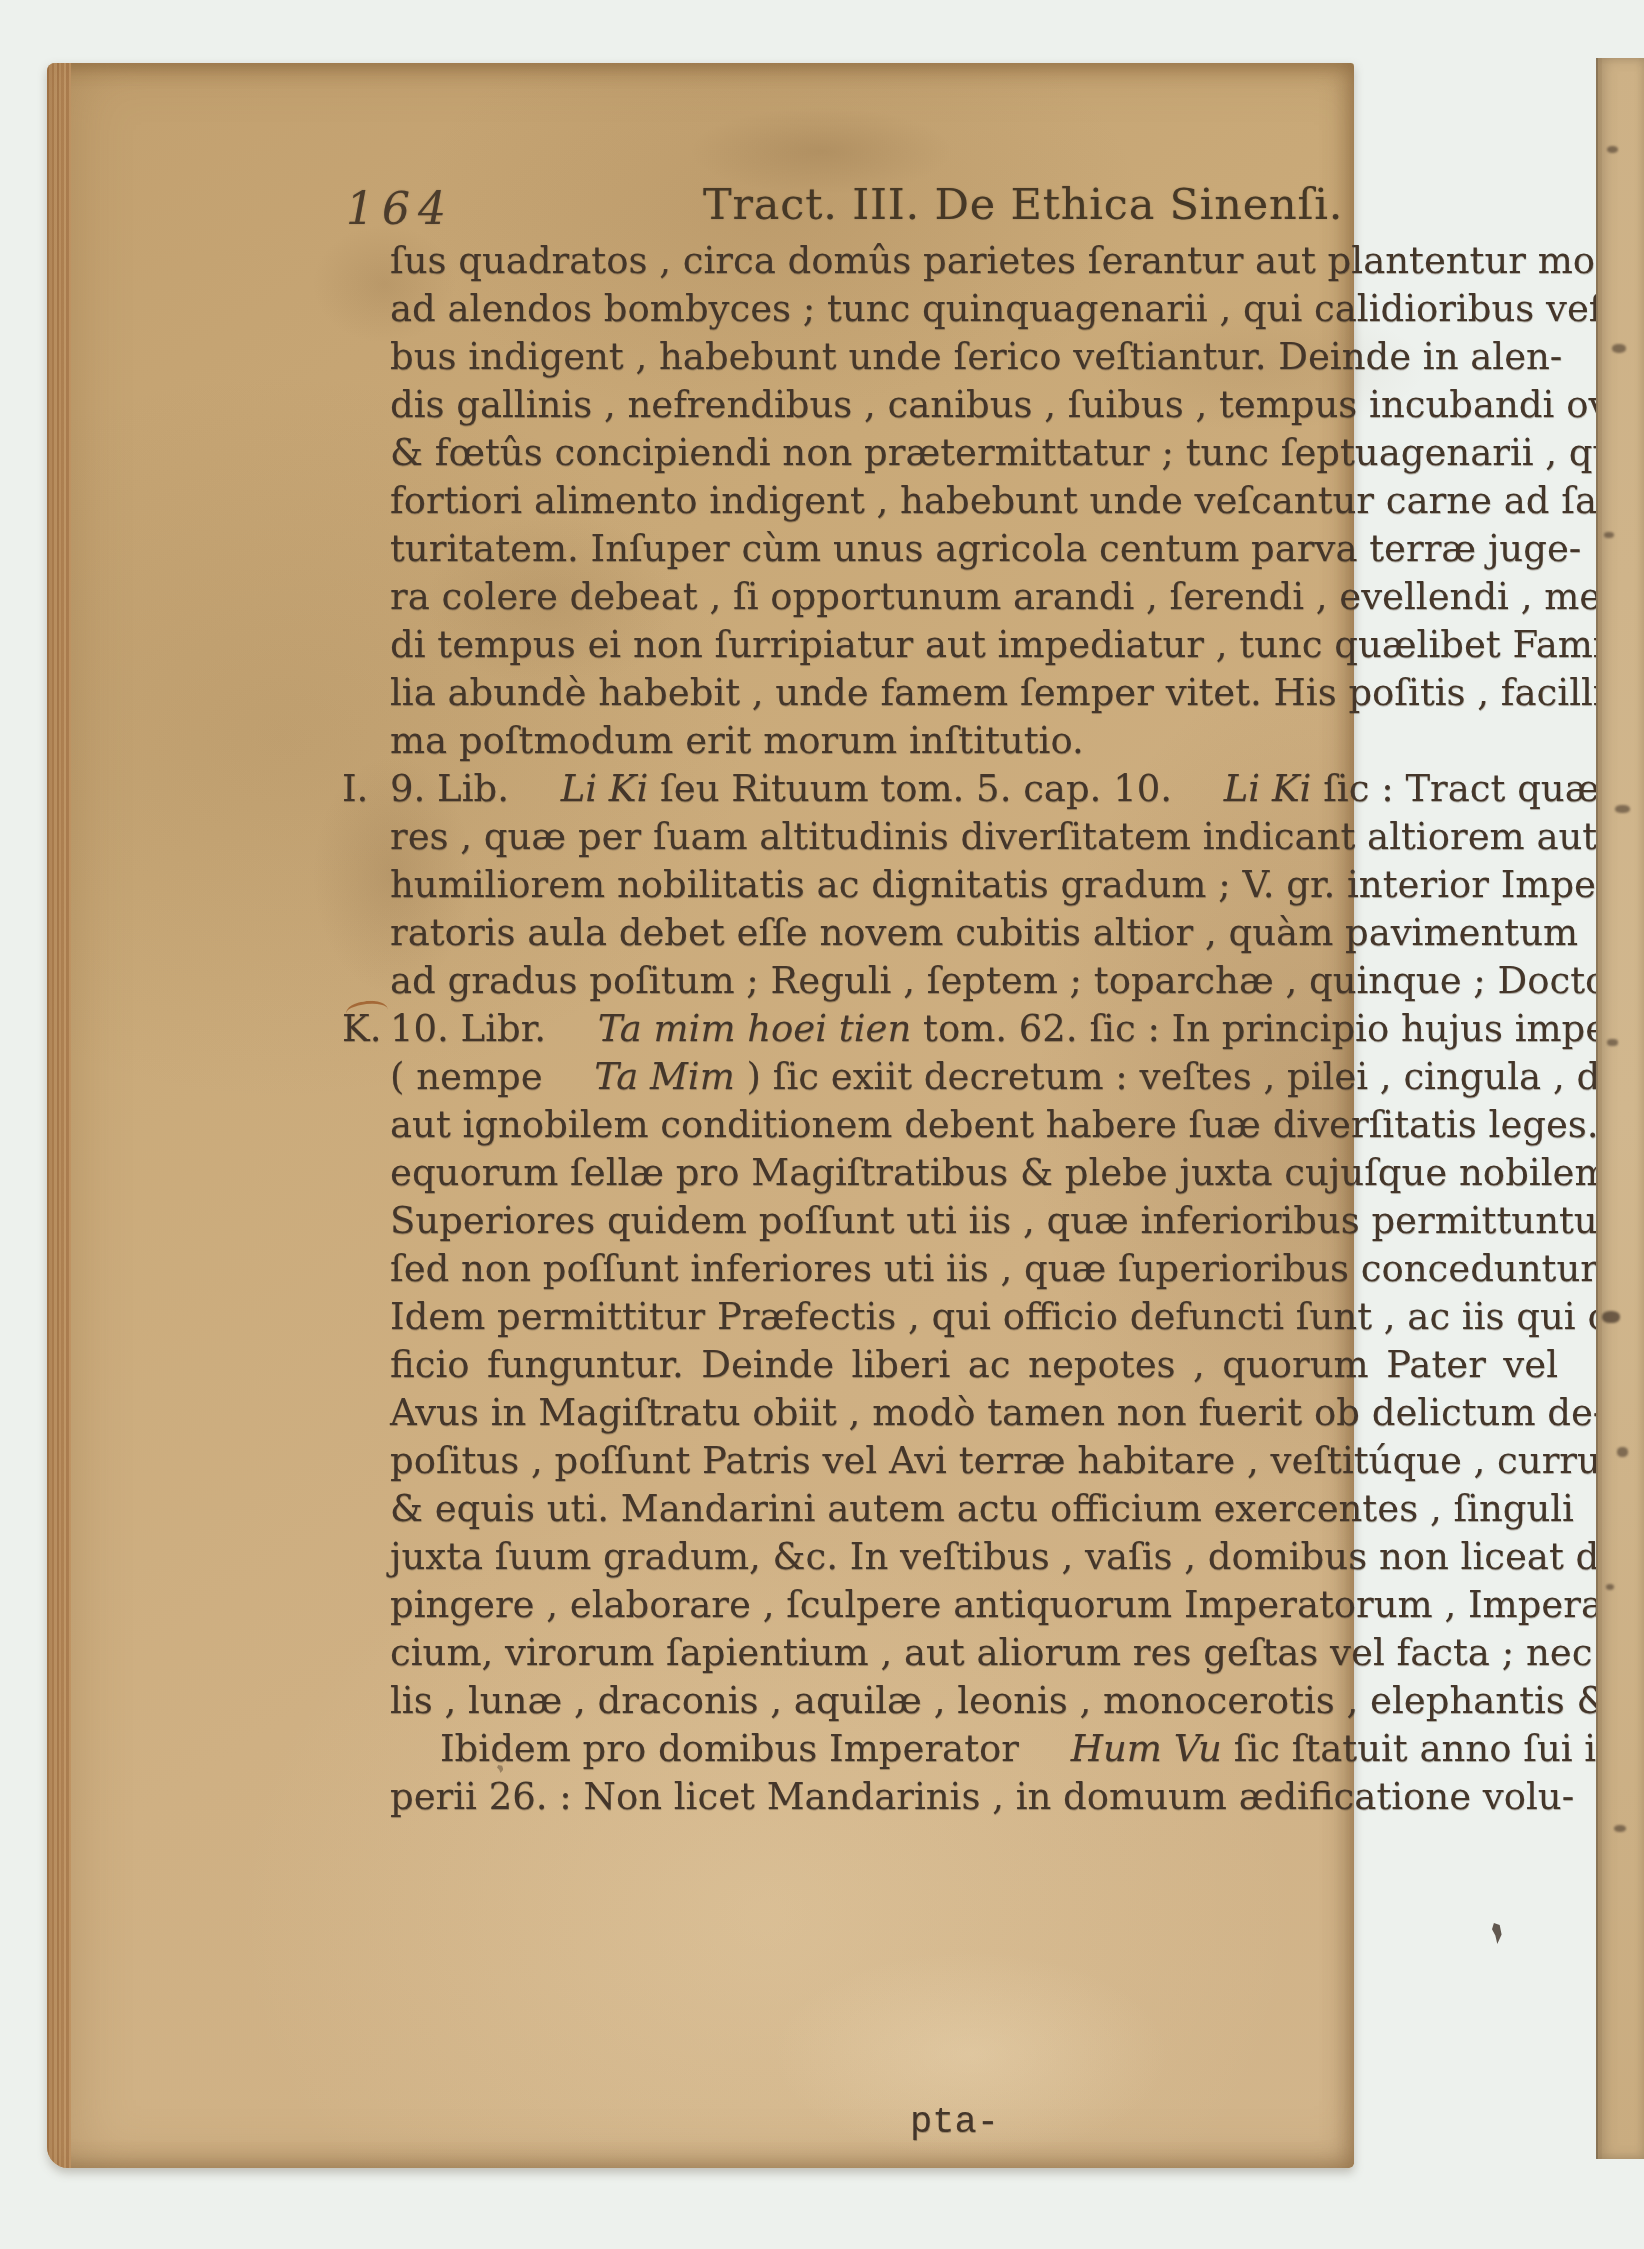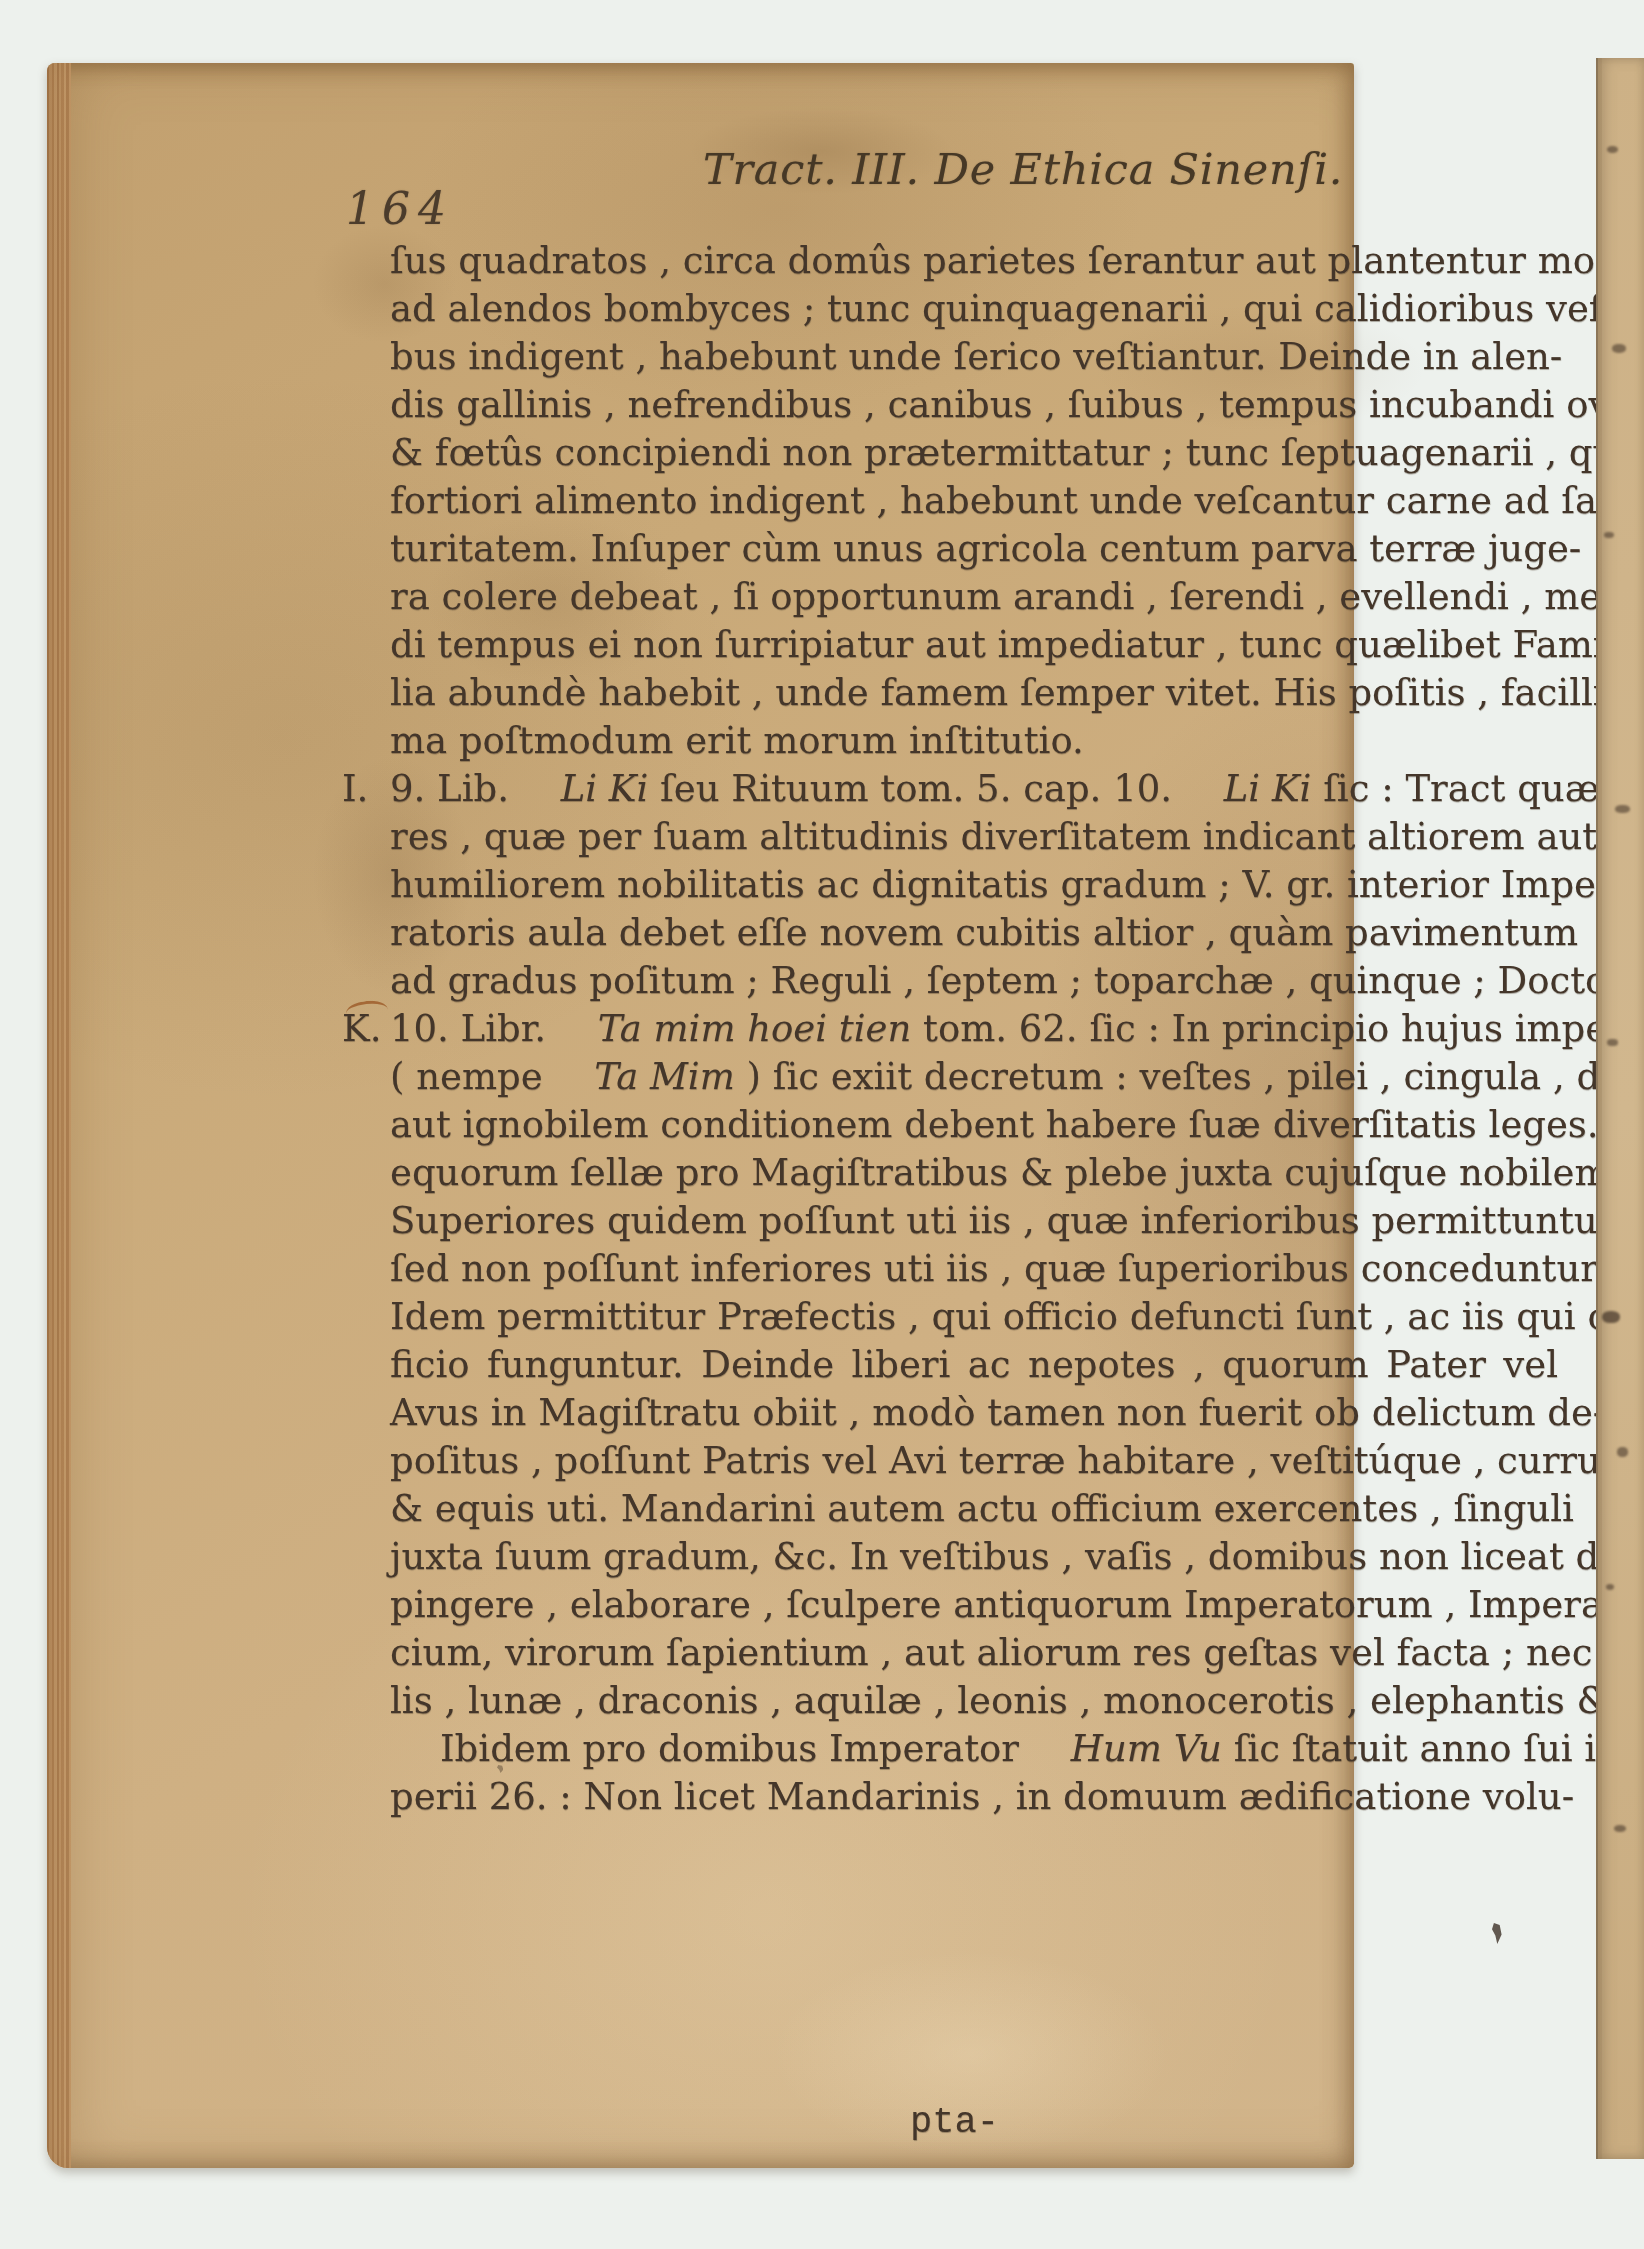--- a/index.html
+++ b/index.html
@@ -46,22 +46,22 @@
   .stain.s4{left:265px;top:691px;width:161px;height:241px;background:radial-gradient(ellipse,rgba(115,84,48,0.17),transparent 70%);}
   .stain.s5{left:1044px;top:241px;width:337px;height:128px;background:radial-gradient(ellipse,rgba(120,90,52,0.10),transparent 70%);}
   .stain.s6{left:723px;top:1887px;width:401px;height:209px;background:radial-gradient(ellipse,rgba(250,236,205,0.25),transparent 70%);}
   
   .folio{
     position:absolute;left:299px;top:120px;
     font-style:italic;font-size:44px;letter-spacing:8px;
     color:#4b3c2c;text-shadow:0 0 1.2px rgba(75,60,44,0.5);
   }
   .running-head{
-    position:absolute;left:656px;top:81px;width:482px;
-    text-align:center;font-style:italic;font-size:43px;letter-spacing:0.8px;
+    position:absolute;left:656px;top:116px;width:482px;
+    text-align:center;font-size:43px;letter-spacing:0.8px;
     color:#463826;text-shadow:0 0 1.2px rgba(70,56,38,0.5);
     white-space:nowrap;
   }
   
   .text-block{
     position:absolute;left:343px;top:174px;width:1168px;
     font-size:37px;color:#44362a;
     text-shadow:0.3px 0.6px 0.7px rgba(66,52,38,0.38);
   }
   .line{

